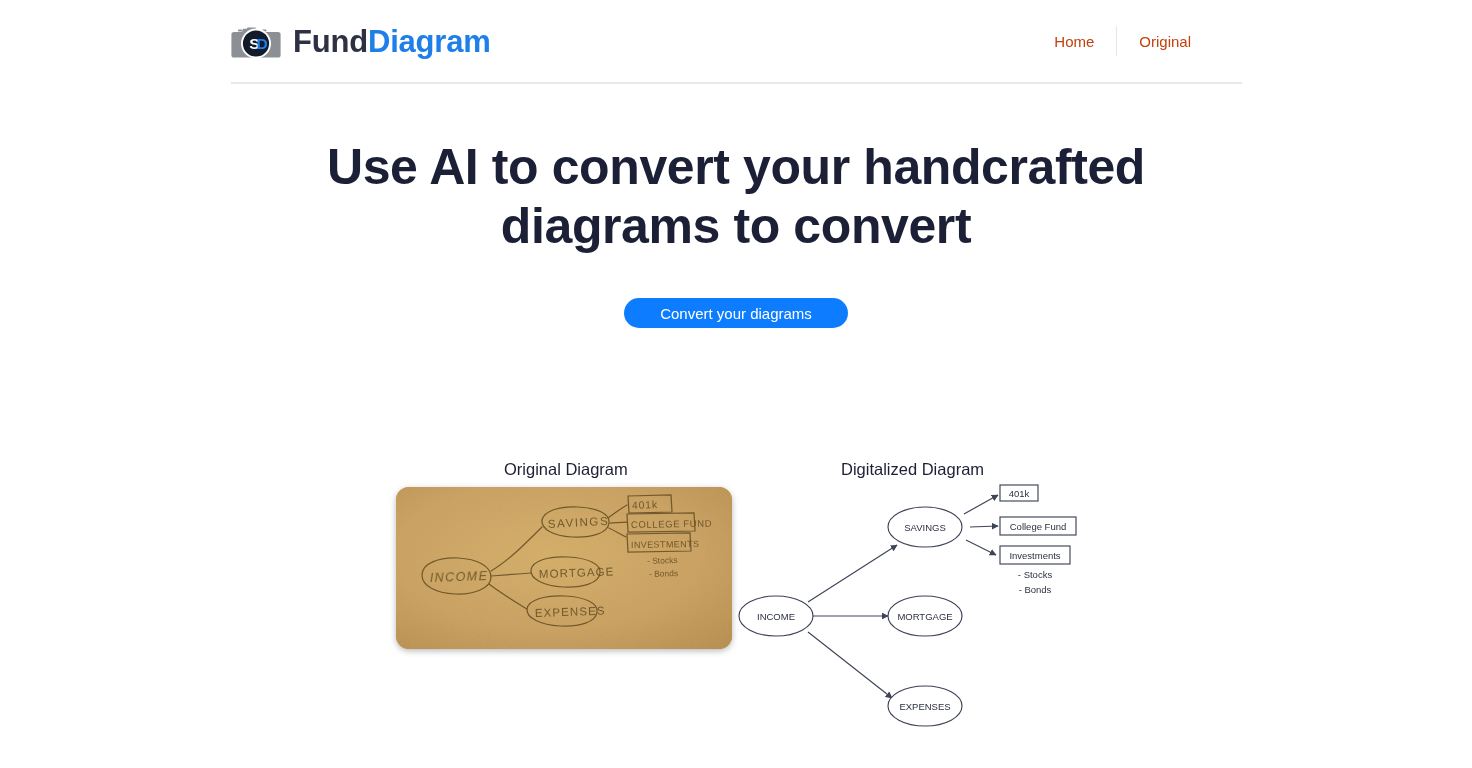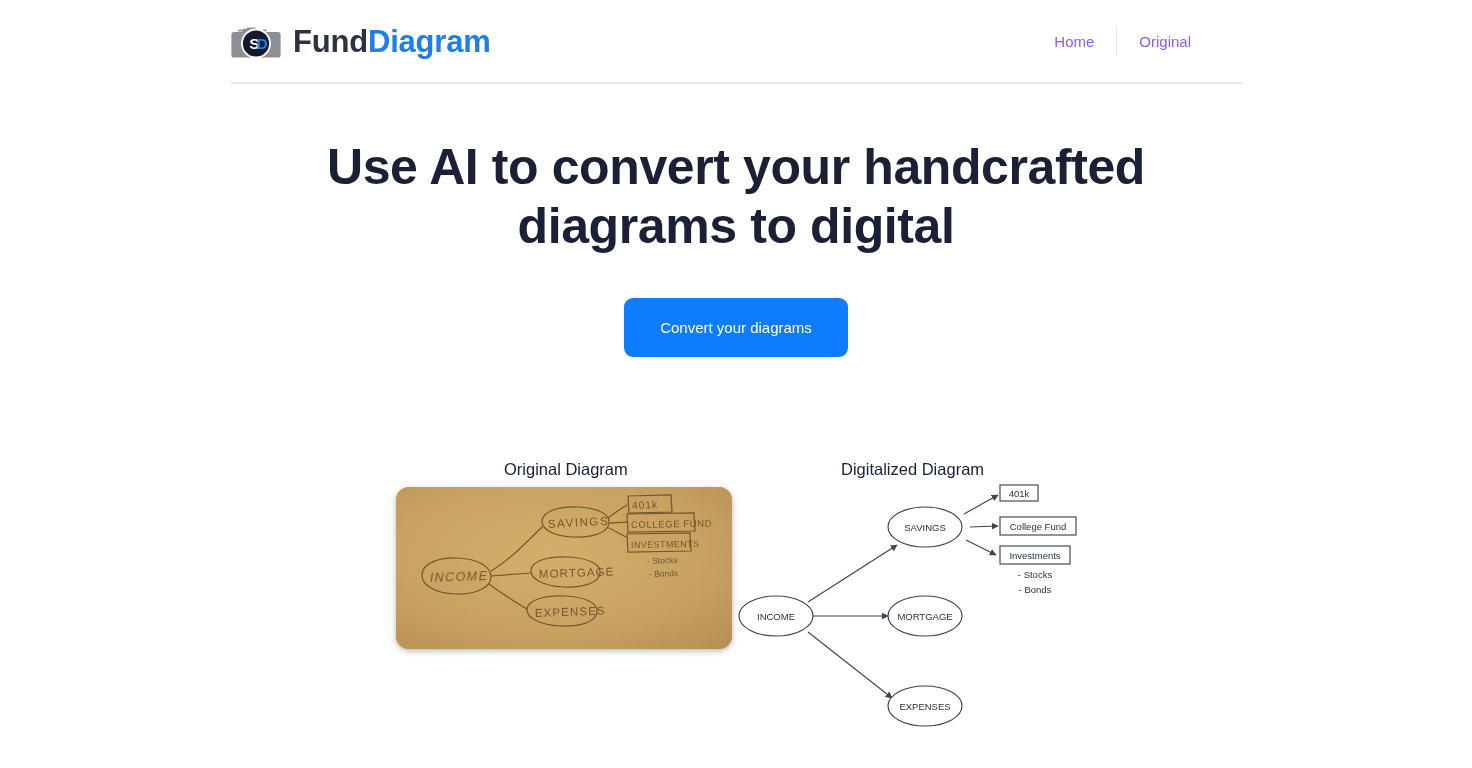--- a/index.html
+++ b/index.html
@@ -58,21 +58,21 @@
   .brand-snap { color: #2d3142; }
   .brand-diagram { color: #1e7fe8; }
 
   .nav {
     display: flex;
     align-items: center;
     gap: 0px;
     padding-right: 29px;
   }
   .nav-link {
-    color: #8b5cf6;
+    color: #c2410c;
     font-size: 15px;
     text-decoration: none;
     padding: 6px 22px;
     white-space: nowrap;
     cursor: pointer;
   }
   .nav-divider {
     width: 1px;
     height: 30px;
     background: #e3e6ea;
@@ -111,25 +111,25 @@
 
   .cta-wrap {
     padding-top: 42px;
     display: flex;
     justify-content: center;
   }
   .cta-button {
     background: #0d7cff;
     color: #ffffff;
     border: none;
-    border-radius: 9px;
+    border-radius: 15px;
     font-size: 15px;
     font-family: "Liberation Sans", sans-serif;
     padding: 0 36px;
-    height: 59px;
+    height: 30px;
     cursor: pointer;
     white-space: nowrap;
   }
 
   
   .showcase {
     position: absolute;
     left: 0;
     top: 450px;
     width: 1469px;
@@ -196,21 +196,21 @@
       <a class="nav-link" href="#">Home</a>
       <span class="nav-divider"></span>
       <a class="nav-link" href="#">Original</a>
     </nav>
 
   </div>
 
   <div class="hero">
     <h1 class="hero-title">
       <span class="line">Use AI to convert your handcrafted</span>
-      <span class="line">diagrams to digital</span>
+      <span class="line">diagrams to convert</span>
     </h1>
 
 
     <div class="cta-wrap">
       <button class="cta-button">Convert your diagrams</button>
     </div>
   </div>
 
   <div class="showcase">
 

